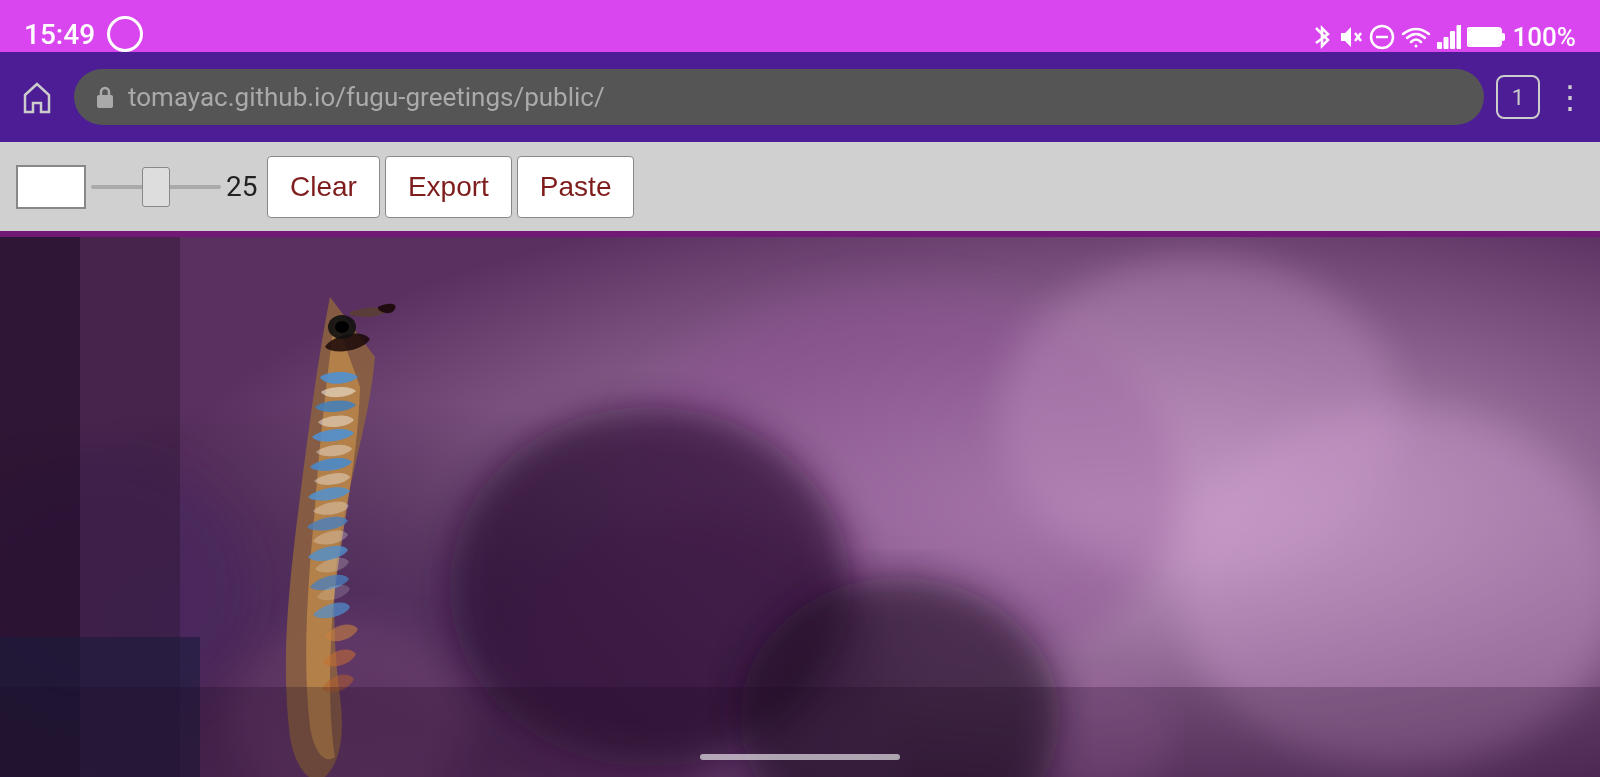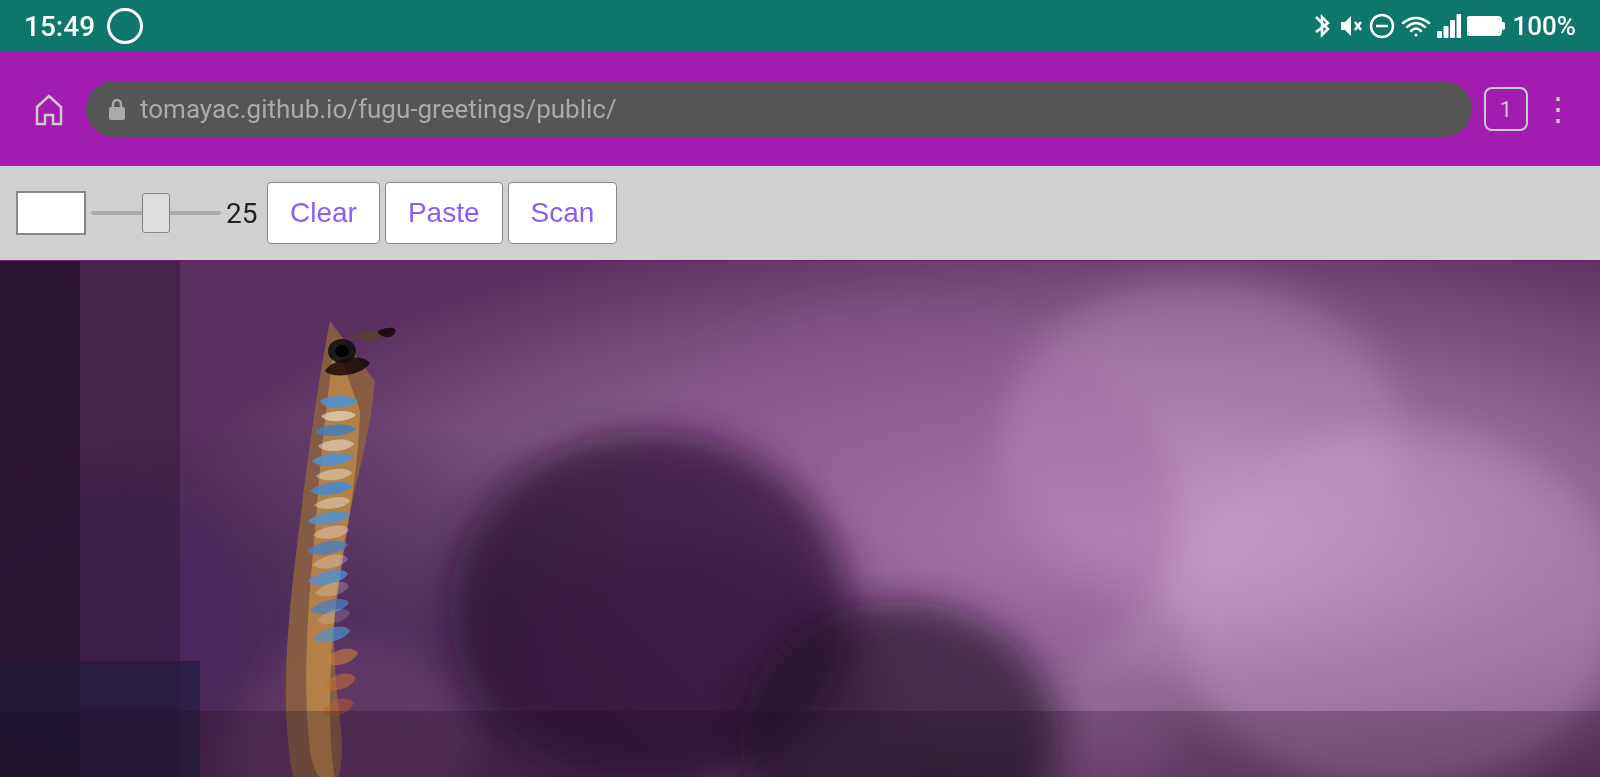--- a/index.html
+++ b/index.html
@@ -1,23 +1,23 @@
 <!DOCTYPE html>
 <html><head>
   <meta charset="utf-8">
   <style>
     * { margin: 0; padding: 0; box-sizing: border-box; }
     body { width: 1600px; height: 777px; background: #000; font-family: 'Roboto', Arial, sans-serif; overflow: hidden; }
 
     
     .status-bar {
-      background: #0f766e;
+      background: #d946ef;
       height: 52px;
       display: flex;
-      align-items: center;
+      align-items: flex-end;
       justify-content: space-between;
       padding: 0 24px;
       color: #fff;
     }
     .status-bar-left {
       display: flex;
       align-items: center;
       gap: 12px;
       font-size: 28px;
       font-weight: 500;
@@ -25,25 +25,25 @@
     .status-bar-right {
       display: flex;
       align-items: center;
       gap: 6px;
       font-size: 24px;
     }
     .status-time { font-size: 28px; font-weight: 500; }
 
     
     .browser-chrome {
-      background: #a21caf;
-      height: 114px;
-      display: flex;
-      align-items: center;
-      padding: 0 24px;
+      background: #4c1d95;
+      height: 90px;
+      display: flex;
+      align-items: center;
+      padding: 0 12px;
       gap: 12px;
     }
     .home-btn {
       width: 50px;
       height: 50px;
       display: flex;
       align-items: center;
       justify-content: center;
       color: #ccc;
       cursor: pointer;
@@ -90,21 +90,21 @@
     }
 
     
     .toolbar {
       background: #d0d0d0;
       height: 95px;
       display: flex;
       align-items: center;
       padding: 0 16px;
       gap: 5px;
-      border-bottom: 1px solid #701a75;
+      border-bottom: 6px solid #701a75;
     }
     .color-swatch {
       width: 70px;
       height: 44px;
       border: 2px solid #888;
       background: #fff;
       flex-shrink: 0;
       cursor: pointer;
     }
     .slider-container {
@@ -137,21 +137,21 @@
       color: #222;
       min-width: 36px;
     }
     .toolbar-btn {
       height: 62px;
       padding: 0 22px;
       background: #fff;
       border: 1.5px solid #888;
       border-radius: 4px;
       font-size: 28px;
-      color: #8b5cf6;
+      color: #7f1d1d;
       cursor: pointer;
       display: flex;
       align-items: center;
       justify-content: center;
       white-space: nowrap;
     }
 
     
     .main-area {
       width: 1600px;
@@ -265,22 +265,22 @@
   <div class="color-swatch"></div>
 
   <div class="slider-container">
     <div class="slider-track">
       <div class="slider-thumb"></div>
     </div>
   </div>
   <span class="slider-value">25</span>
 
   <button class="toolbar-btn">Clear</button>
+  <button class="toolbar-btn">Export</button>
   <button class="toolbar-btn">Paste</button>
-  <button class="toolbar-btn">Scan</button>
 </div>
 
 <div class="main-area">
   <svg class="bg-canvas" viewBox="0 0 1600 540" preserveAspectRatio="xMidYMid slice" xmlns="http://www.w3.org/2000/svg">
     <defs>
       <radialGradient id="bg1" cx="70%" cy="50%" r="60%">
         <stop offset="0%" stop-color="#c8a0c8"></stop>
         <stop offset="100%" stop-color="#5a3060"></stop>
       </radialGradient>
       <radialGradient id="bg2" cx="20%" cy="70%" r="40%">

